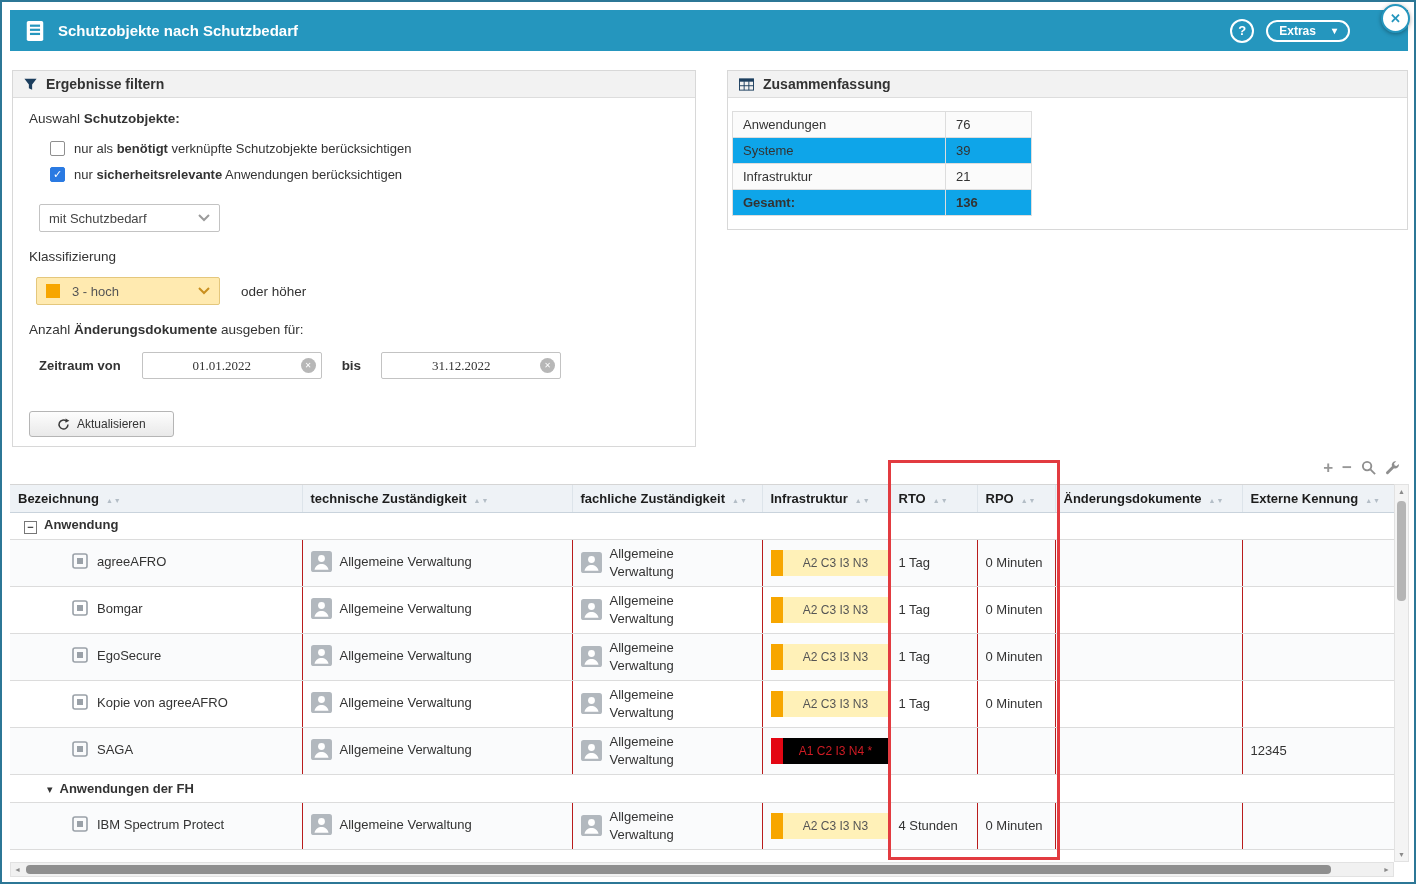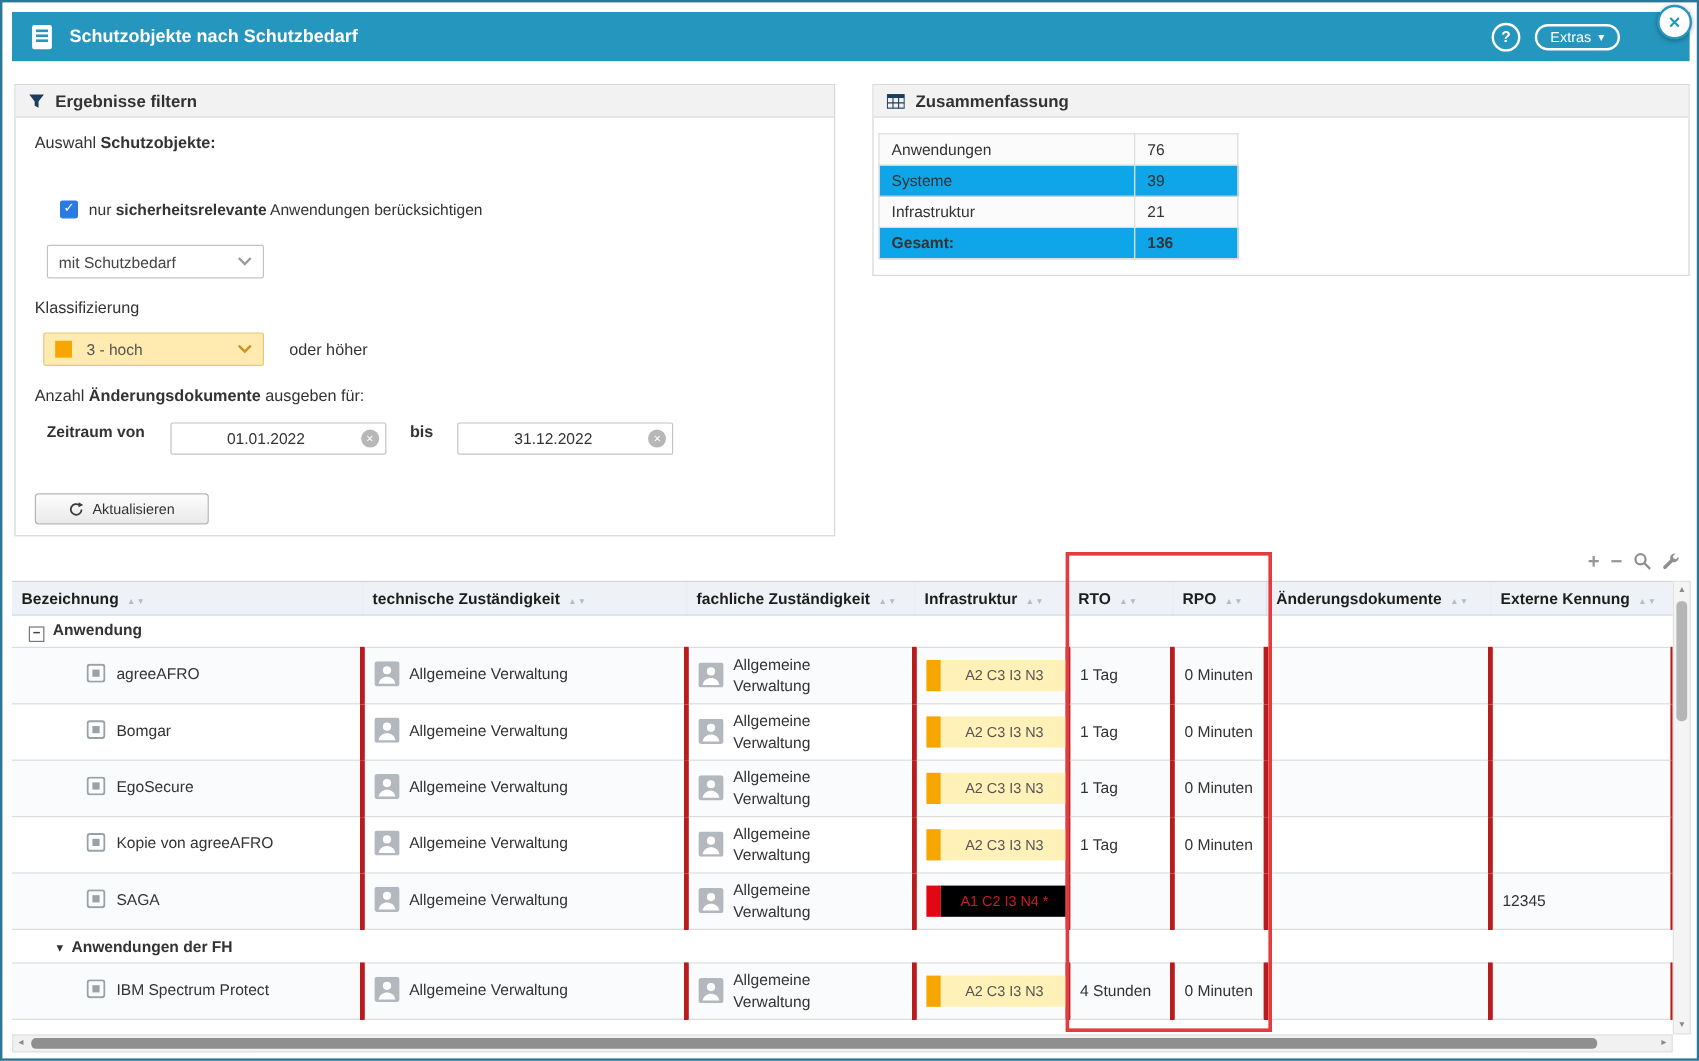--- a/index.html
+++ b/index.html
@@ -11,21 +11,21 @@
   }
 
   
   .topbar { position:absolute; left:8px; top:8px; width:1398px; height:41px;
     background:#2596be; display:flex; align-items:center; padding:0 14px; }
   .topbar h1 { font-size:15px; font-weight:700; color:#fff; margin:0 0 0 12px; }
   .topbar-right { margin-left:auto; display:flex; align-items:center; gap:12px; padding-right:44px; }
   .help-btn { width:24px; height:24px; border-radius:50%; border:2px solid #fff; background:transparent;
     color:#fff; font-weight:700; font-size:13px; cursor:pointer; display:flex; align-items:center; justify-content:center; }
   .extras-btn { border:2px solid #fff; border-radius:12px; background:transparent; color:#fff;
-    font-size:12px; font-weight:400; padding:2px 11px; cursor:pointer; display:flex; align-items:center; gap:6px; }
+    font-size:12px; font-weight:700; padding:2px 11px; cursor:pointer; display:flex; align-items:center; gap:16px; }
   .extras-btn .caret { font-size:10px; }
   .close-btn { position:absolute; top:2px; right:4px; width:29px; height:29px; border-radius:50%;
     background:#fff; color:#2596be; border:2px solid #2596be; font-size:13px; font-weight:700;
     box-shadow:0 1px 4px rgba(0,0,0,.35); z-index:30; cursor:pointer; display:flex; align-items:center; justify-content:center; }
 
   
   .panel { position:absolute; background:#fff; border:1px solid #d8d8d8; }
   .panel-header { height:27px; background:#f2f2f2; border-bottom:1px solid #ddd;
     display:flex; align-items:center; gap:9px; padding:0 11px; font-size:14px; font-weight:700; color:#333; }
   .filter-panel { left:10px; top:68px; width:684px; height:377px; }
@@ -45,23 +45,23 @@
   .dd { display:flex; align-items:center; justify-content:space-between; gap:8px;
     border:1px solid #c3c3c3; border-radius:2px; background:#fff; padding:0 9px; height:28px;
     font-size:13px; color:#444; cursor:pointer; }
   .dd-schutzbedarf { left:26px; top:133px; width:181px; }
   .lbl-klass { left:16px; top:178px; }
   .dd-klass { left:23px; top:206px; width:184px; background:#ffeab0; border-color:#e4c77c; color:#555; }
   .dd-klass .sq { width:14px; height:14px; background:#f7a600; flex:0 0 14px; }
   .dd-klass .dd-label { flex:1; text-align:left; margin-left:4px; }
   .lbl-oder { left:228px; top:213px; }
   .lbl-anzahl { left:16px; top:251px; }
-  .date-row { left:26px; top:281px; display:flex; align-items:flex-start; }
+  .date-row { left:26px; top:281px; display:flex; align-items:center; }
   .date-row .dlabel { font-weight:700; font-size:13px; }
-  .date-box { position:relative; margin-left:21px; }
+  .date-box { position:relative; margin-left:21px;font-family:Liberation Serif, serif; }
   .date-box input { width:180px; height:27px; border:1px solid #c3c3c3; border-radius:2px;
     text-align:center; font-size:13px; color:#333; font-family:inherit; padding-right:22px; }
   .clear-ic { position:absolute; right:6px; top:6px; width:15px; height:15px; border-radius:50%;
     background:#b7b7b7; color:#fff; font-size:8px; display:flex; align-items:center; justify-content:center; cursor:pointer; }
   .bis { margin:0 0 0 20px; font-weight:700; }
   .date-box.second { margin-left:20px; }
   .refresh-btn { left:16px; top:340px; height:26px; padding:0 27px; display:flex; align-items:center; gap:7px;
     background:linear-gradient(#fdfdfd,#e9e9e9); border:1px solid #b5b5b5; border-radius:3px;
     font-size:12px; color:#333; cursor:pointer; font-family:inherit; }
 
@@ -79,21 +79,21 @@
     background:none; border:none; padding:0; display:flex; align-items:center; }
 
   
   .table-wrap { position:absolute; left:8px; top:482px; width:1384px; height:378px; overflow:hidden; background:#fff; border-top:1px solid #d5d5d5; }
   table.grid { border-collapse:collapse; table-layout:fixed; width:1384px; }
   table.grid th { height:27px; background:#eef2f6; border-bottom:1px solid #c9d3dc; border-right:1px solid #dde4ea;
     font-size:13px; font-weight:700; text-align:left; padding:0 8px; color:#1d1d1d; white-space:nowrap; overflow:hidden; }
   table.grid th .sort { font-size:7px; color:#b3bdc6; margin-left:7px; letter-spacing:1px; cursor:pointer; }
   table.grid td { border-bottom:1px solid #dcdcdc; font-size:13px; padding:0 8px; vertical-align:middle;
     white-space:nowrap; overflow:hidden; }
-  tr.item td { height:47px; border-right:4px solid #b91c1c; }
+  tr.item td { height:47px; border-right:1px solid #b91c1c; }
   tr.item.shade td { background:#fafbfc; }
   tr.group td { height:27px; font-weight:700; padding-left:14px; }
   tr.subgroup td { height:28px; font-weight:700; padding-left:37px; }
   .collapse-box { display:inline-flex; width:13px; height:13px; border:1px solid #777; color:#444;
     font-size:11px; line-height:11px; align-items:center; justify-content:center; margin-right:7px;
     vertical-align:-2px; cursor:pointer; background:#fff; }
   .sub-caret { font-size:11px; color:#333; margin-right:7px; cursor:pointer; }
   .name-wrap { display:inline-flex; align-items:center; gap:9px; padding-left:54px; }
   .who { display:inline-flex; align-items:center; gap:8px; }
   .who .wrap2 { white-space:normal; display:inline-block; width:96px; line-height:1.35; }
@@ -153,20 +153,24 @@
           <path d="M0.5 0.5h15L10 7.5V14l-4-2V7.5z" fill="#1c3e5e"></path>
         </svg>
     </span>
     <span>Ergebnisse filtern</span>
   </div>
 
   <div class="fp-item lbl-auswahl">
     <span>Auswahl </span><span class="bold-part">Schutzobjekte:</span>
   </div>
 
+  <div class="fp-item cb-row cb-row1">
+    <span class="cb"></span>
+    <span><span>nur als </span><span class="bold-part">benötigt</span><span> verknüpfte Schutzobjekte berücksichtigen</span></span>
+  </div>
 
   <div class="fp-item cb-row cb-row2">
     <span class="cb checked">
         <span class="mark">✓</span>
       </span>
     <span><span>nur </span><span class="bold-part">sicherheitsrelevante</span><span> Anwendungen berücksichtigen</span></span>
   </div>
 
   <div class="fp-item dd dd-schutzbedarf">
     <span>mit Schutzbedarf</span>

